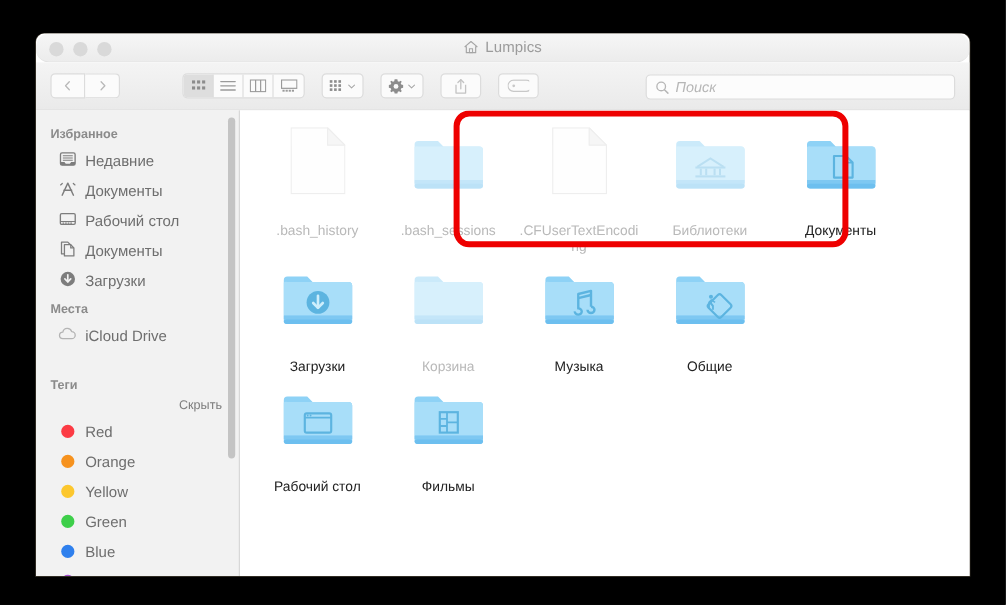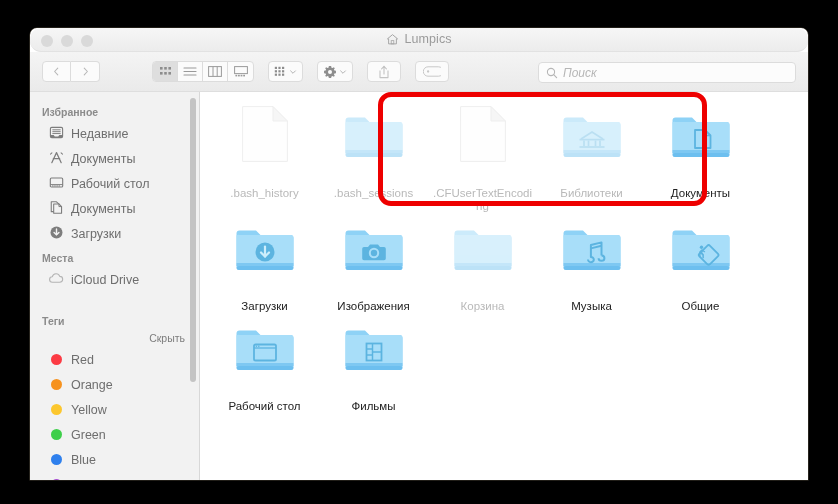--- a/index.html
+++ b/index.html
@@ -486,34 +486,20 @@
                     <path d="M1.5 9.5 A3 3 0 0 1 4.5 9 L55.5 9 A3 3 0 0 1 58.5 12 L58.5 37 L1.5 37 Z" fill="#a8def9"></path>
                     <rect x="1.5" y="37" width="57" height="3" fill="#7ec8f2"></rect>
                     <rect x="1.5" y="40" width="57" height="4" rx="2.5" fill="#6dbfef"></rect>
                     <circle cx="30" cy="26" r="9.5" fill="#5cb4e0"></circle>
                     <line x1="30" y1="20.5" x2="30" y2="30.4" stroke="#cdeefc" stroke-width="2.2" stroke-linecap="round"></line>
                     <path d="M26 26.5 L30 30.6 L34 26.5" fill="none" stroke="#cdeefc" stroke-width="2.2" stroke-linecap="round" stroke-linejoin="round"></path>
                   </svg>
                 </span>
                 <span class="label">Загрузки</span>
               </div>
-              <div class="cell">
-                <span class="icon-box">
-                  <svg width="60" height="49" viewBox="0 0 60 49">
-                    <path d="M1.5 7.5 A3 3 0 0 1 4.5 4.5 L21 4.5 L25.5 9 L55.5 9 A3 3 0 0 1 58.5 12 L58.5 41 A3 3 0 0 1 55.5 44 L4.5 44 A3 3 0 0 1 1.5 41 Z" fill="#8ed2f6"></path>
-                    <path d="M1.5 9.5 A3 3 0 0 1 4.5 9 L55.5 9 A3 3 0 0 1 58.5 12 L58.5 37 L1.5 37 Z" fill="#a8def9"></path>
-                    <rect x="1.5" y="37" width="57" height="3" fill="#7ec8f2"></rect>
-                    <rect x="1.5" y="40" width="57" height="4" rx="2.5" fill="#6dbfef"></rect>
-                    <path d="M20 21 L24 21 L26 18.6 L34 18.6 L36 21 L40 21 A1.8 1.8 0 0 1 41.8 22.8 L41.8 32.4 A1.8 1.8 0 0 1 40 34.2 L20 34.2 A1.8 1.8 0 0 1 18.2 32.4 L18.2 22.8 A1.8 1.8 0 0 1 20 21 Z" fill="#5cb4e0"></path>
-                    <circle cx="30" cy="27" r="5.2" fill="#a8def9"></circle>
-                    <circle cx="30" cy="27" r="3.2" fill="#5cb4e0"></circle>
-                  </svg>
-                </span>
-                <span class="label">Изображения</span>
-              </div>
               <div class="cell dim">
                 <span class="icon-box">
                   <svg width="60" height="49" viewBox="0 0 60 49">
                     <path d="M1.5 7.5 A3 3 0 0 1 4.5 4.5 L21 4.5 L25.5 9 L55.5 9 A3 3 0 0 1 58.5 12 L58.5 41 A3 3 0 0 1 55.5 44 L4.5 44 A3 3 0 0 1 1.5 41 Z" fill="#8ed2f6"></path>
                     <path d="M1.5 9.5 A3 3 0 0 1 4.5 9 L55.5 9 A3 3 0 0 1 58.5 12 L58.5 37 L1.5 37 Z" fill="#a8def9"></path>
                     <rect x="1.5" y="37" width="57" height="3" fill="#7ec8f2"></rect>
                     <rect x="1.5" y="40" width="57" height="4" rx="2.5" fill="#6dbfef"></rect>
                   </svg>
                 </span>
                 <span class="label">Корзина</span>

